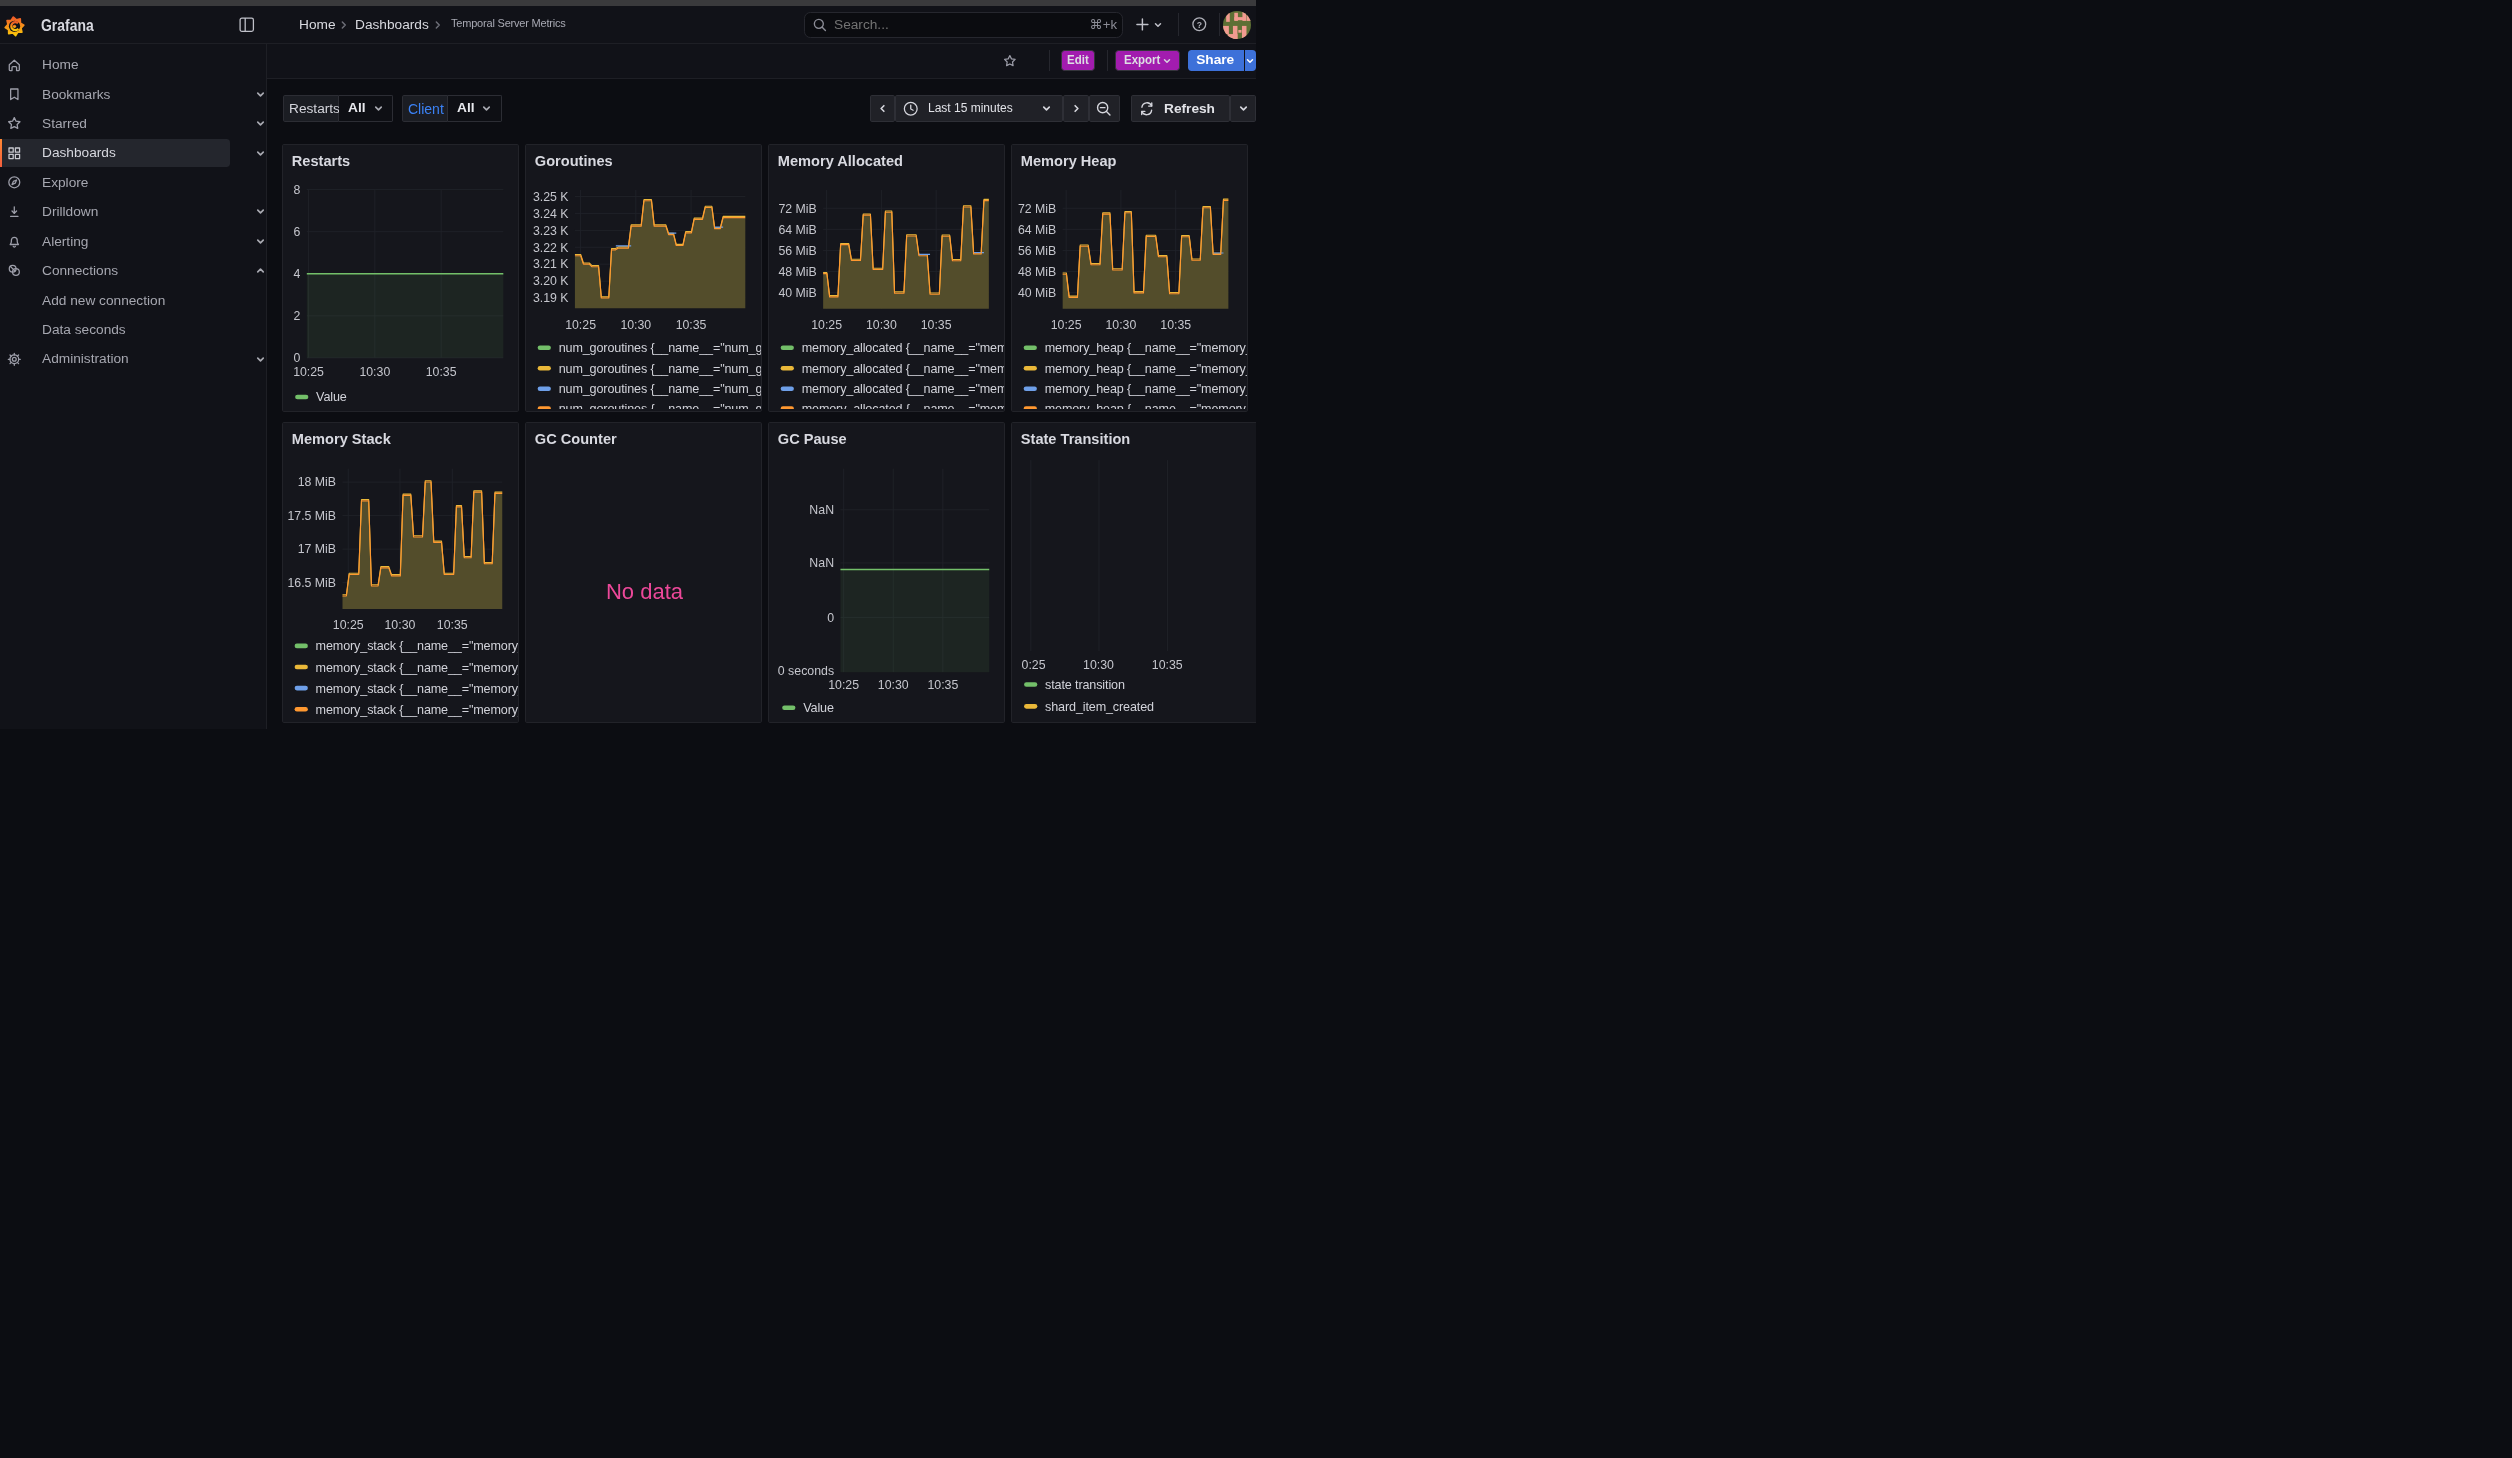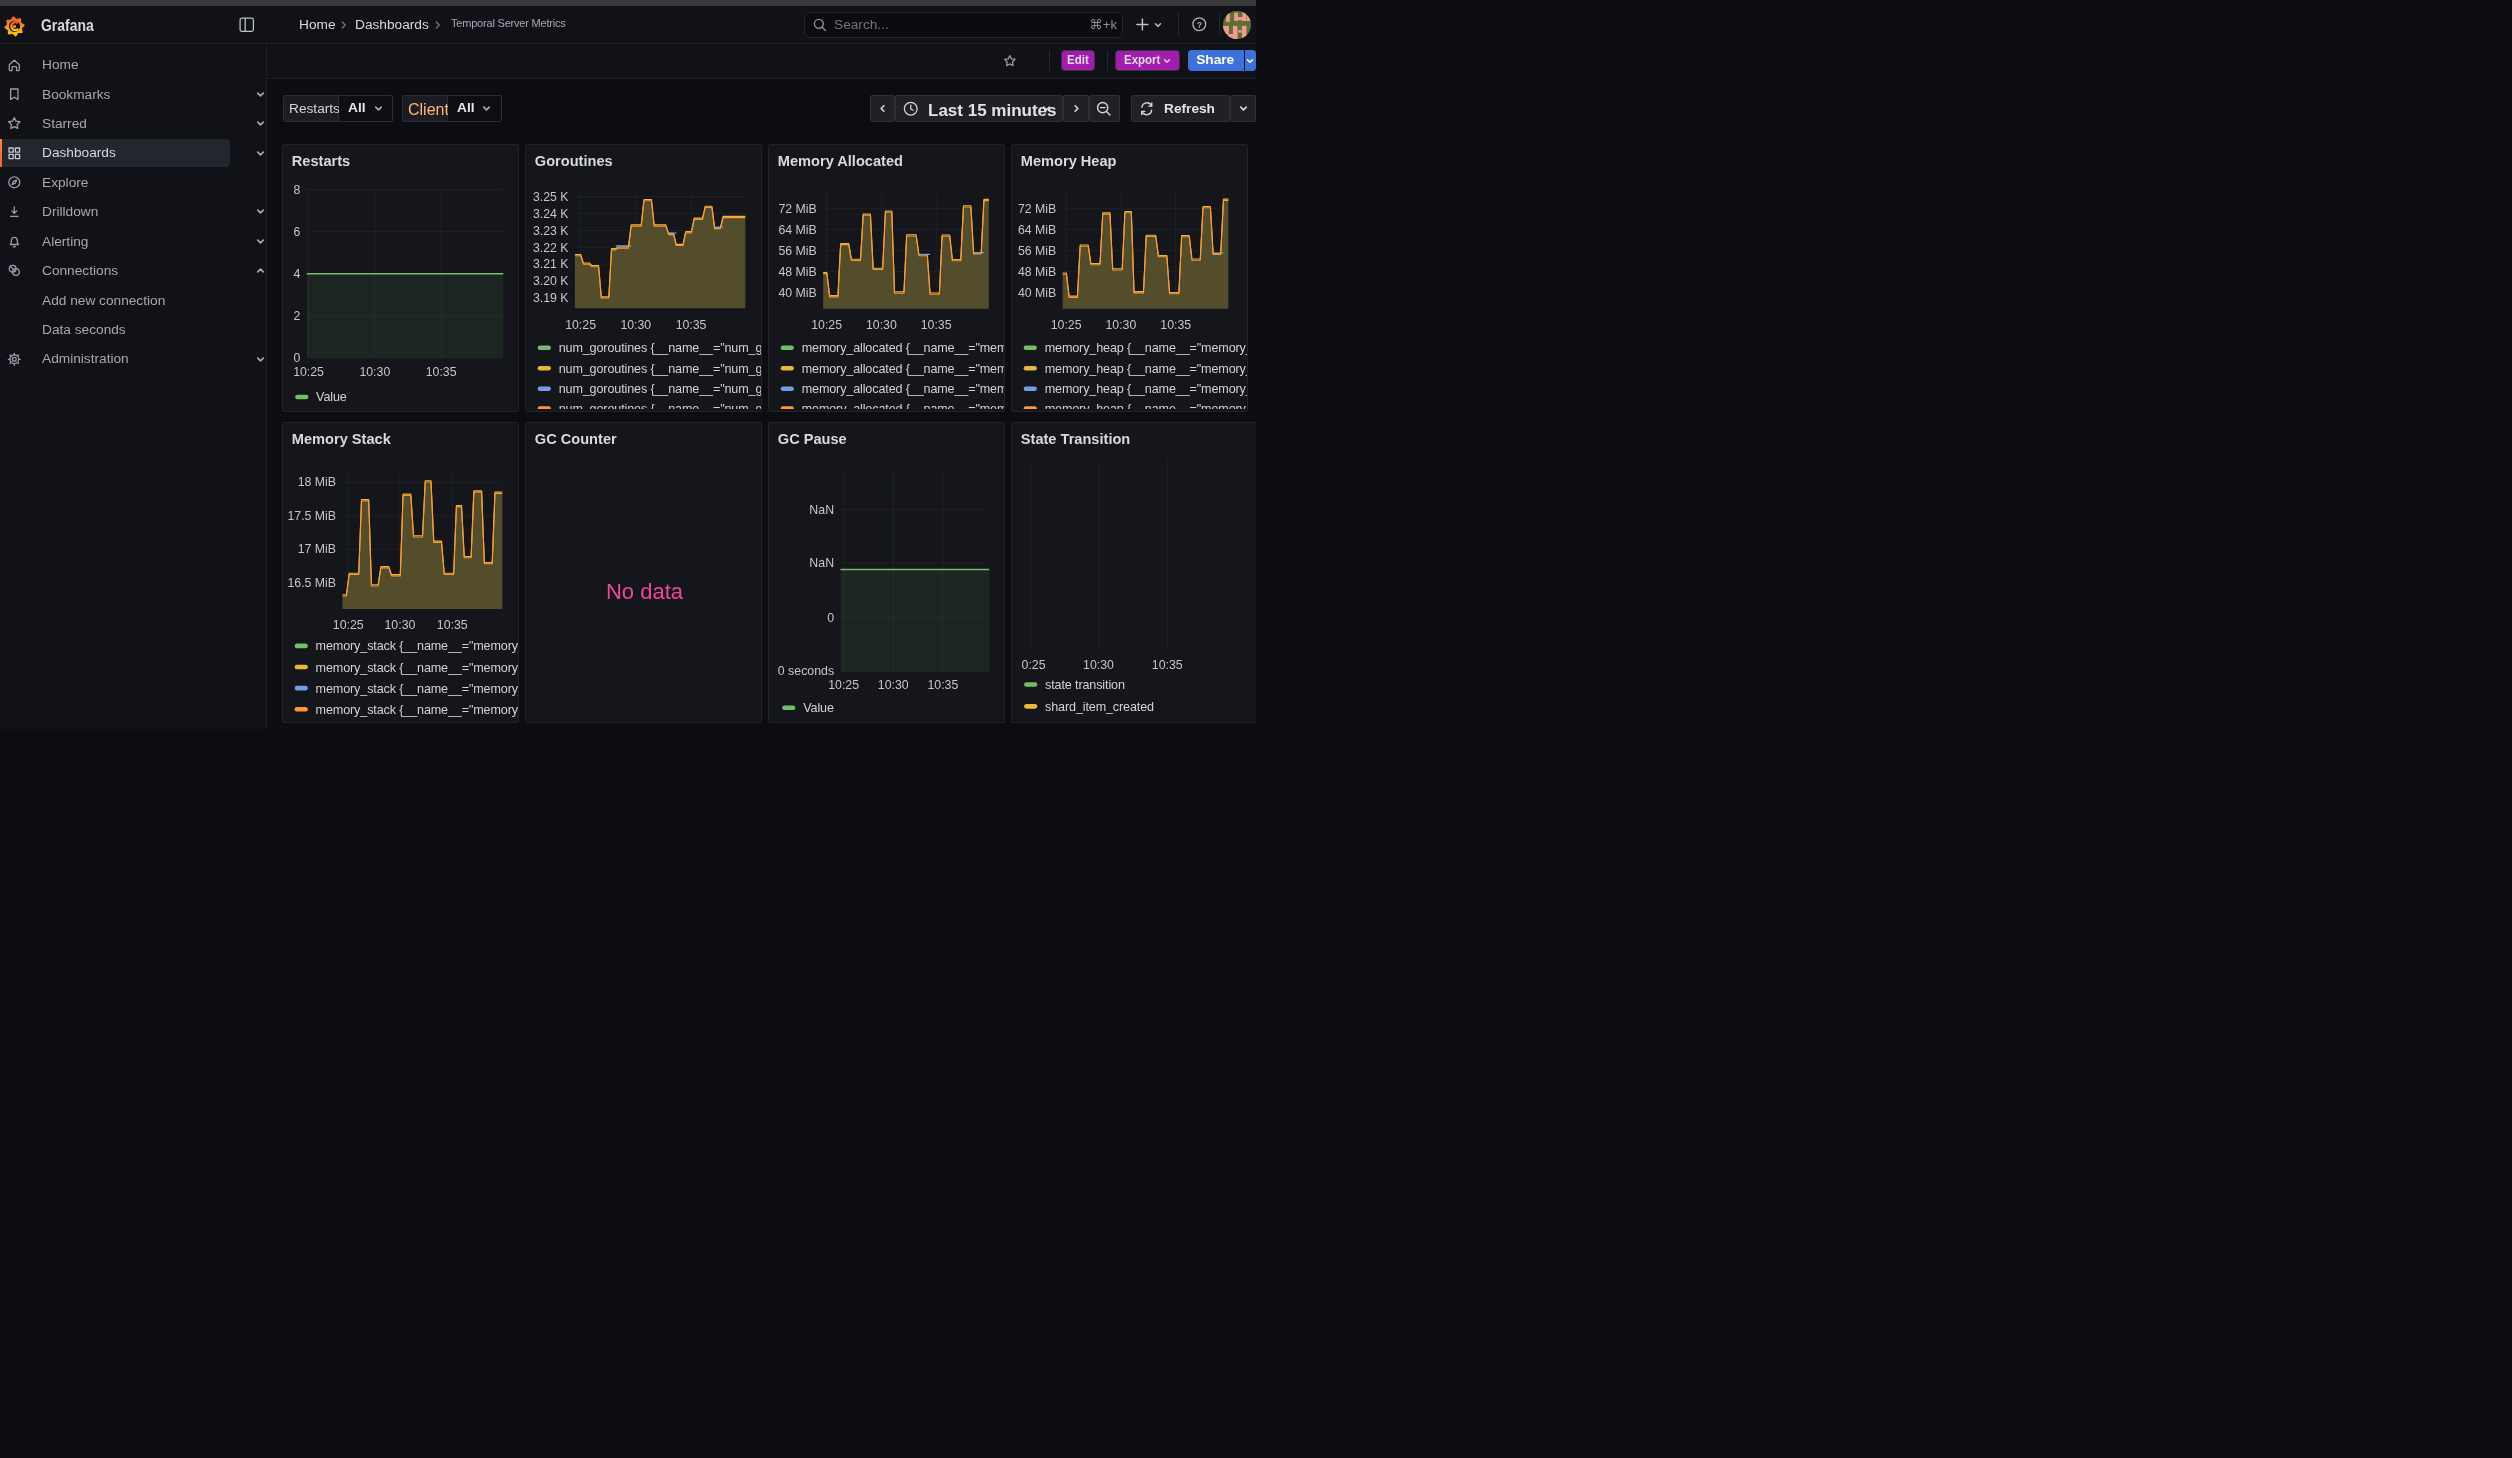--- a/index.html
+++ b/index.html
@@ -183,36 +183,36 @@
     <path d="M3 4.5 6 7.5 9 4.5"></path>
   </svg>
 <div class="abs" style="left:283px;top:95px;width:56px;height:27px;background:#1b1d23;border:0.9px solid #2c2d34;border-radius:1.8px 0 0 1.8px;box-sizing:border-box"></div>
 <div class="abs" style="left:289px;top:101px;font-size:13.7px;color:#d4d5dc">Restarts</div>
 <div class="abs" style="left:339px;top:95px;width:54px;height:27px;background:#0e0f14;border:0.9px solid #2c2d34;border-left:none;border-radius:0 1.8px 1.8px 0;box-sizing:border-box"></div>
 <div class="abs" style="left:348px;top:100px;font-size:13.7px;font-weight:bold;color:#e8e9ee">All</div>
 <svg class="abs" style="left:373px;top:103px" width="11" height="11" viewBox="0 0 12 12" fill="none" stroke="#a9aab2" stroke-width="1.8" stroke-linecap="round" stroke-linejoin="round">
     <path d="M3 4.5 6 7.5 9 4.5"></path>
   </svg>
 <div class="abs" style="left:402px;top:95px;width:46px;height:27px;background:#1b1d23;border:0.9px solid #2c2d34;border-radius:1.8px 0 0 1.8px;box-sizing:border-box"></div>
-<div class="abs" style="left:408px;top:101px;font-size:16px;color:#fdba74">Client</div>
+<div class="abs" style="left:408px;top:101px;font-size:14px;color:#3b82f6">Client</div>
 <div class="abs" style="left:448px;top:95px;width:54px;height:27px;background:#0e0f14;border:0.9px solid #2c2d34;border-left:none;border-radius:0 1.8px 1.8px 0;box-sizing:border-box"></div>
 <div class="abs" style="left:457px;top:100px;font-size:13.7px;font-weight:bold;color:#e8e9ee">All</div>
 <svg class="abs" style="left:481px;top:103px" width="11" height="11" viewBox="0 0 12 12" fill="none" stroke="#a9aab2" stroke-width="1.8" stroke-linecap="round" stroke-linejoin="round">
     <path d="M3 4.5 6 7.5 9 4.5"></path>
   </svg>
 <div class="abs tpb" style="left:870px;top:95px;width:25px;height:27px;"></div>
 <svg class="abs" style="left:877px;top:103px" width="11" height="11" viewBox="0 0 12 12" fill="none" stroke="#d5d6dd" stroke-width="1.8" stroke-linecap="round" stroke-linejoin="round">
     <path d="M7.5 3 4.5 6 7.5 9"></path>
   </svg>
 <div class="abs tpb" style="left:895px;top:95px;width:168px;height:27px;"></div>
 <svg class="abs" style="left:903px;top:101px" width="15.5" height="15.5" viewBox="0 0 17 17" fill="none" stroke="#d5d6dd" stroke-width="1.4" stroke-linecap="round">
 <circle cx="8.5" cy="8.5" r="7"></circle>
     <path d="M8.5 4.5v4.2l2.6 1.5"></path>
   </svg>
-<div class="abs" style="left:928px;top:101px;font-size:17px;font-weight:bold;color:#e2e3e8">Last 15 minutes</div>
+<div class="abs" style="left:928px;top:101px;font-size:12px;font-weight:normal;color:#e2e3e8">Last 15 minutes</div>
 <svg class="abs" style="left:1041px;top:103px" width="11" height="11" viewBox="0 0 12 12" fill="none" stroke="#d5d6dd" stroke-width="1.8" stroke-linecap="round" stroke-linejoin="round">
     <path d="M3 4.5 6 7.5 9 4.5"></path>
   </svg>
 <div class="abs tpb" style="left:1063px;top:95px;width:26px;height:27px;"></div>
 <svg class="abs" style="left:1071px;top:103px" width="11" height="11" viewBox="0 0 12 12" fill="none" stroke="#d5d6dd" stroke-width="1.8" stroke-linecap="round" stroke-linejoin="round">
     <path d="M4.5 3 7.5 6 4.5 9"></path>
   </svg>
 <div class="abs tpb" style="left:1089px;top:95px;width:31px;height:27px;"></div>
 <svg class="abs" style="left:1096px;top:101px" width="15.5" height="15.5" viewBox="0 0 17 17" fill="none" stroke="#d5d6dd" stroke-width="1.5" stroke-linecap="round">
 <circle cx="7.3" cy="7.3" r="5.6"></circle>

